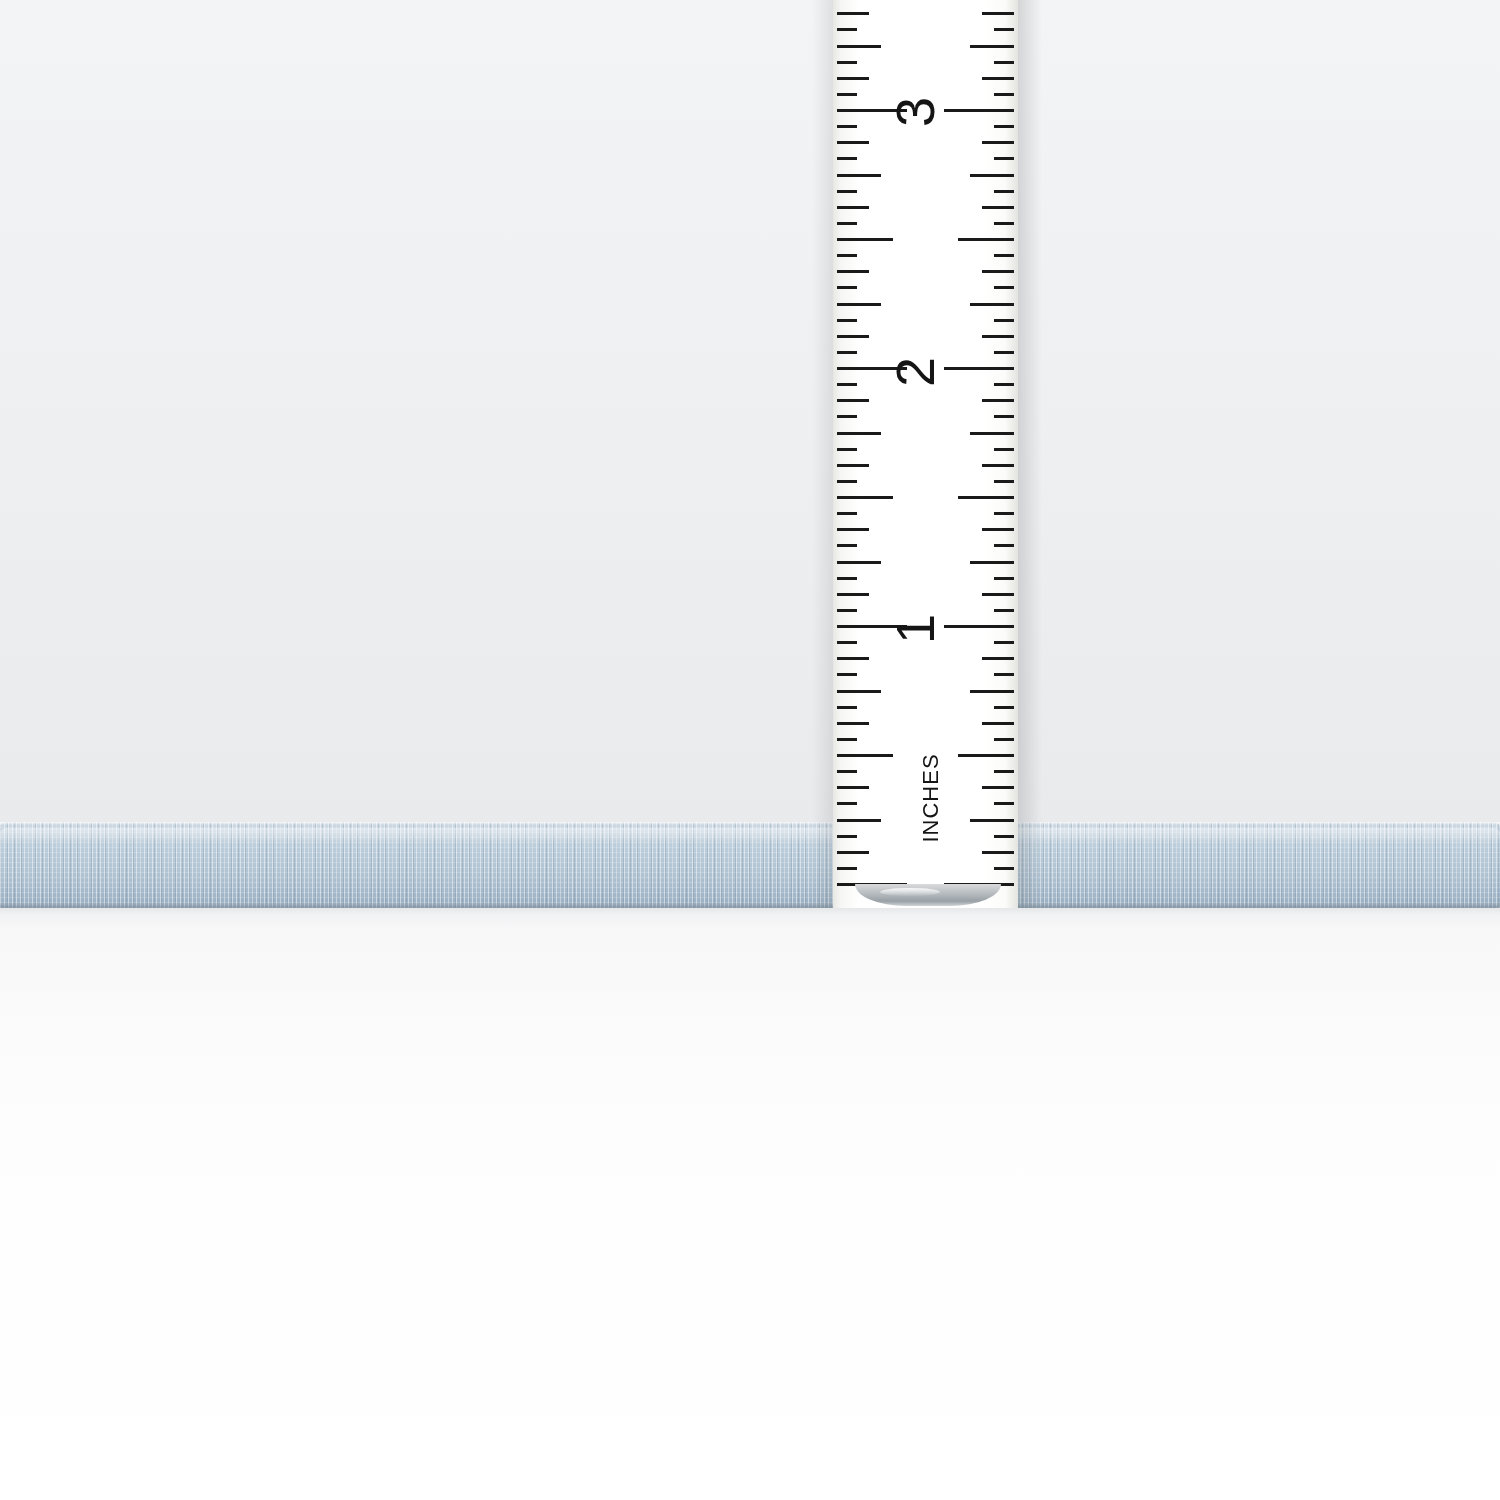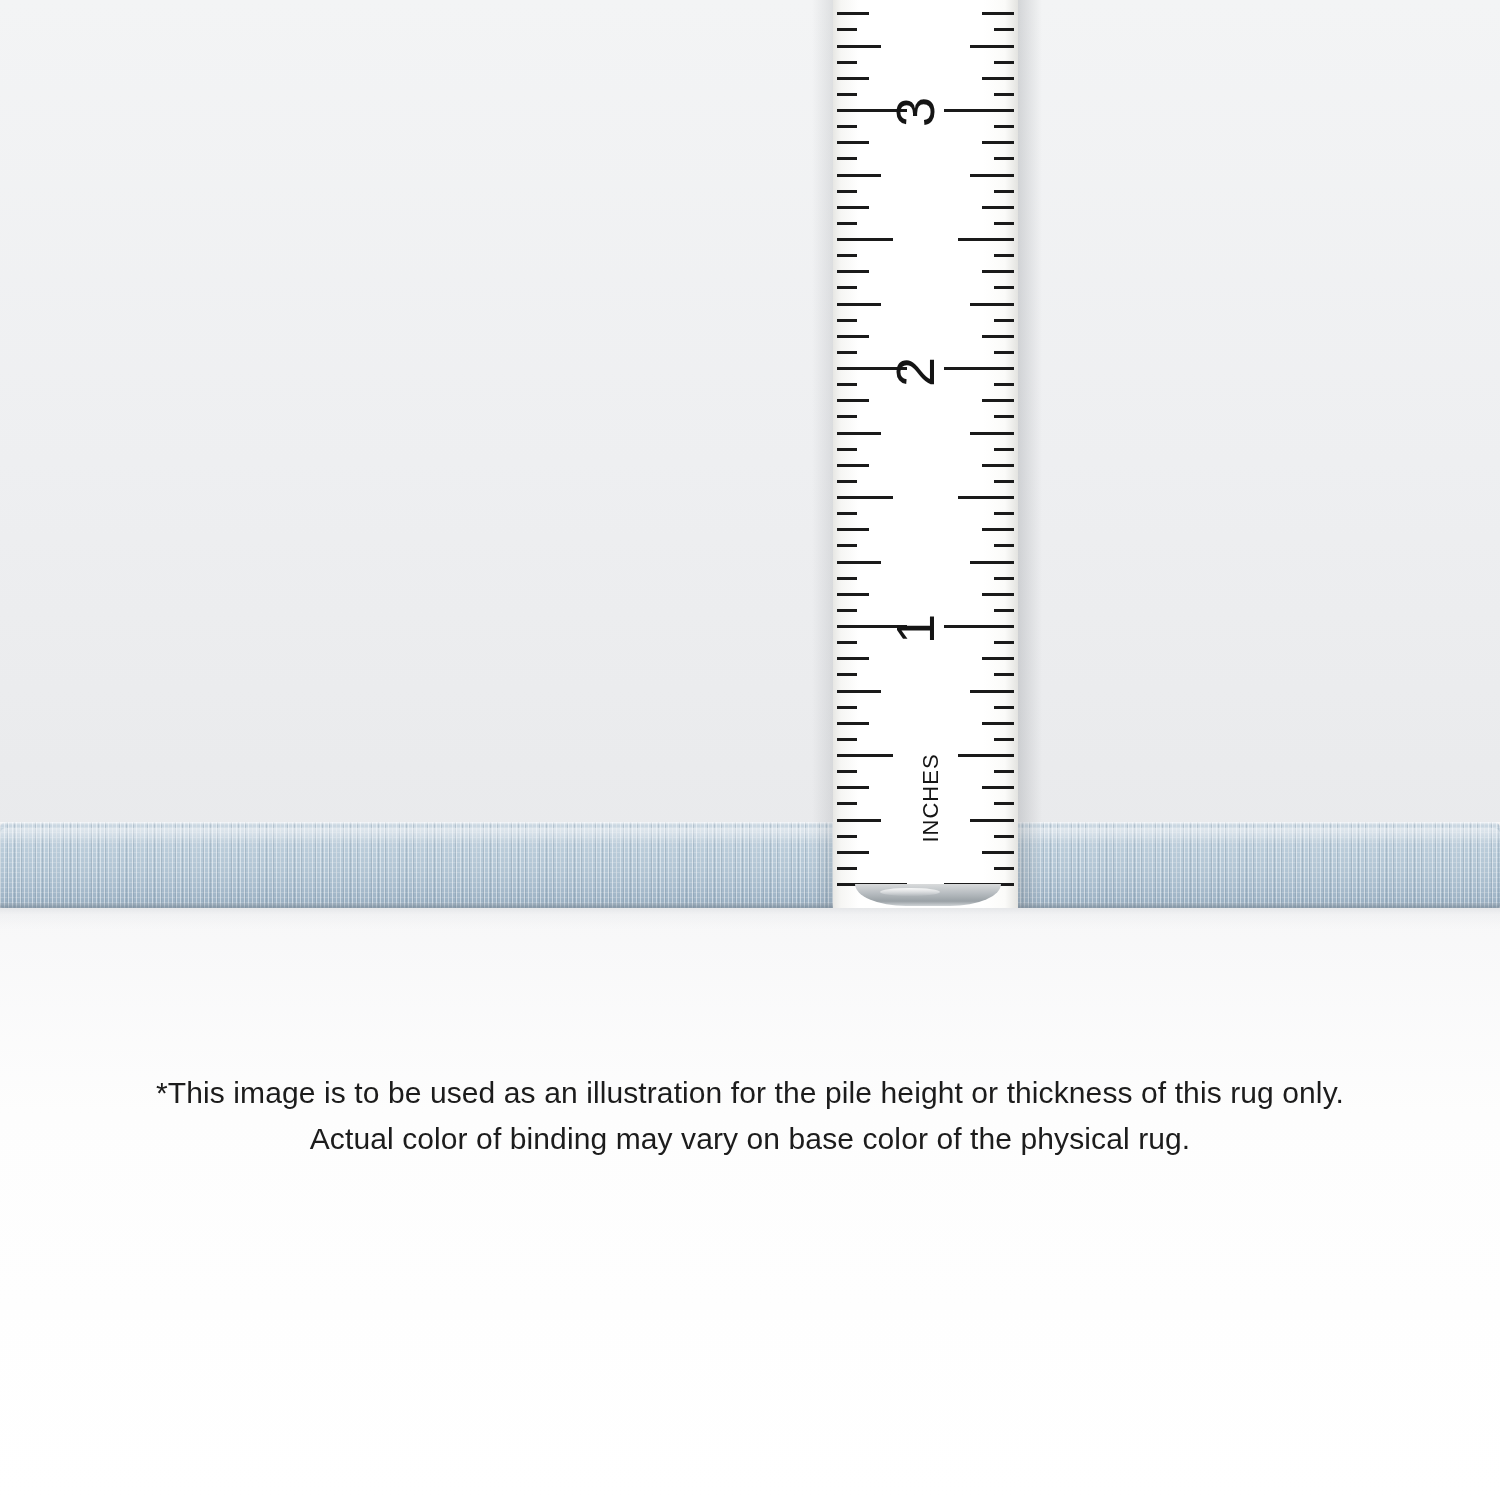--- a/index.html
+++ b/index.html
@@ -340,18 +340,14 @@
     <div class="numlabel num-big" style="left: 52px; top: 85px; width: 60px; text-align:center;">3</div>
     <div class="numlabel num-big" style="left: 52px; top: 345px; width: 60px; text-align:center;">2</div>
     <div class="numlabel num-big" style="left: 52px; top: 602px; width: 60px; text-align:center;">1</div>
 
     <div class="inches-label" style="left: 38px; top: 785px; width: 120px; text-align:center;">INCHES</div>
   </div>
 
   <div class="tape-tip"></div>
   <div class="tape-tip-gloss"></div>
 
-  <div class="caption">
-    <span class="line">*This image is to be used as an illustration for the pile height or thickness of this rug only.</span>
-    <span class="line">Actual color of binding may vary on base color of the physical rug.</span>
-  </div>
 
 </div>
 
 </body></html>

